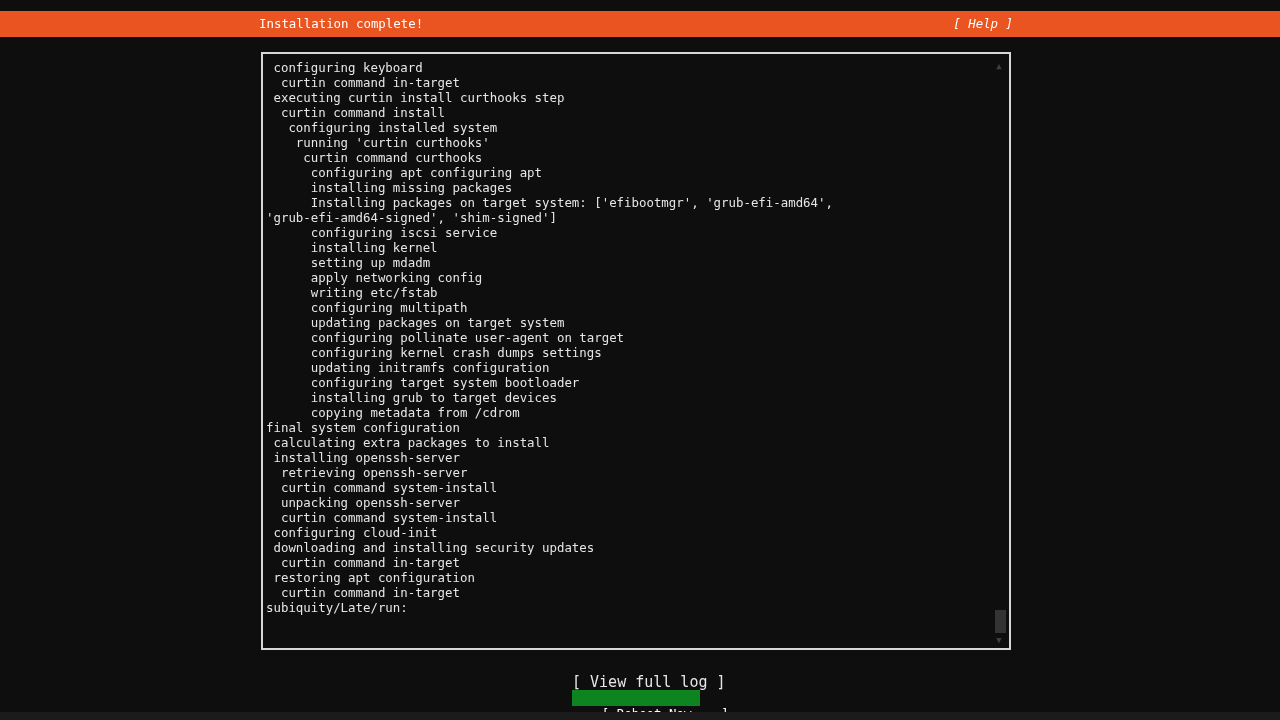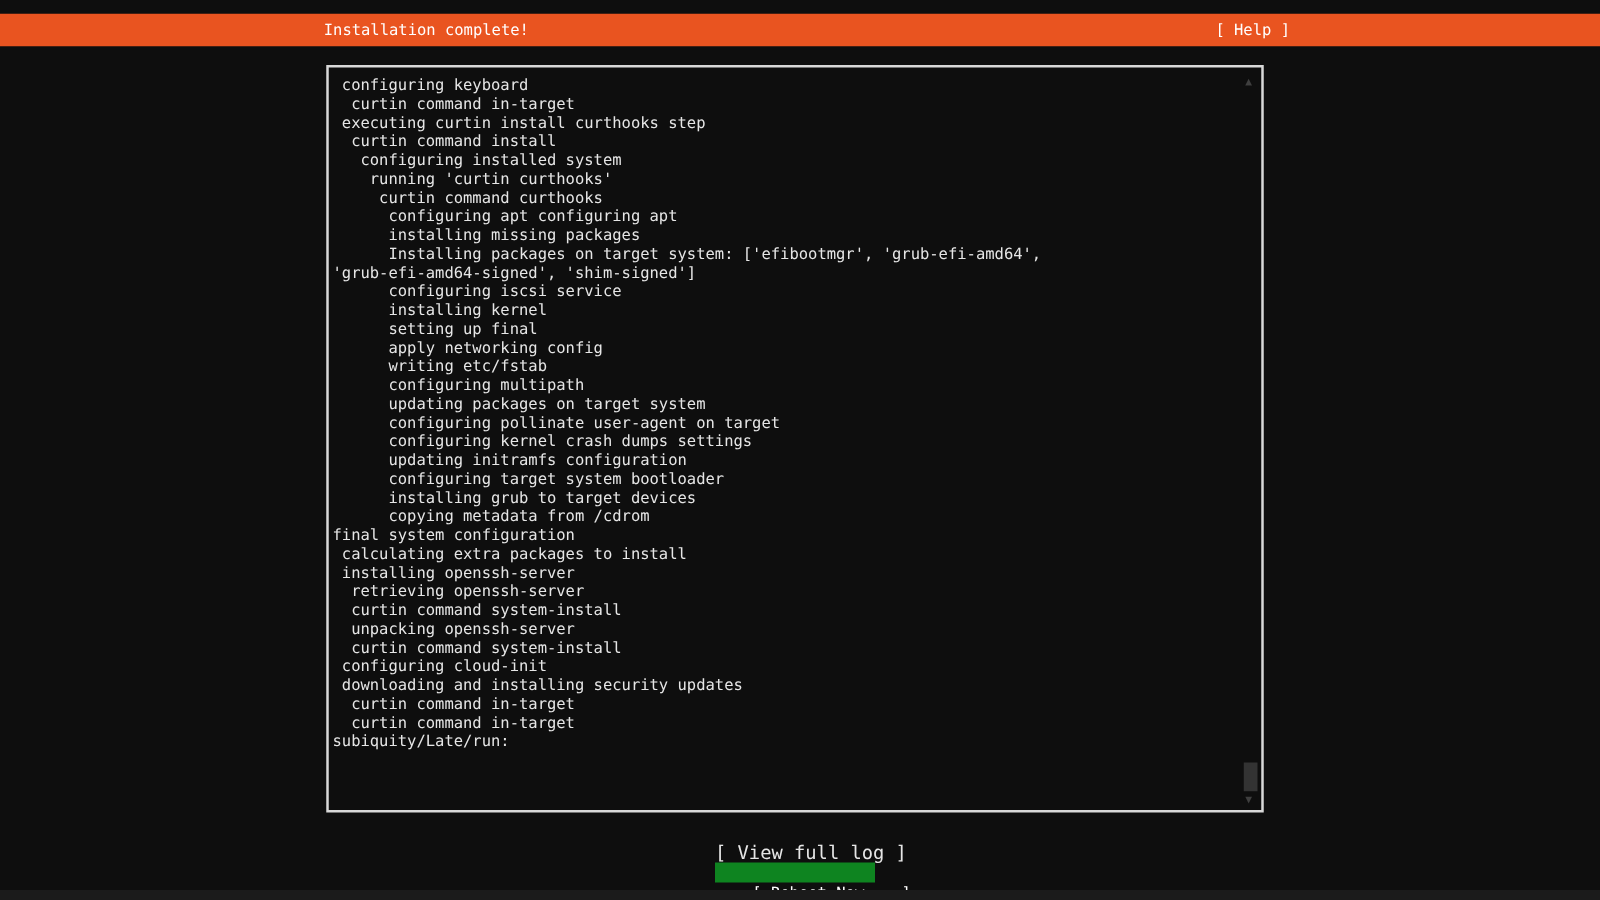--- a/index.html
+++ b/index.html
@@ -25,26 +25,27 @@
   .header-title {
     position: absolute;
     left: 259px; top: 0;
     height: 40px; line-height: 26px;
     color: #ffffff;
     font-size: 12.4px;
     white-space: pre;
   }
   .help-button {
     position: absolute;
-    right: 248px; top: 0;
+    right: 267px; top: 0;
     height: 32px; line-height: 26px;
     color: #ffffff;
     font-size: 12.4px;
     white-space: pre;
     cursor: pointer;
+    font-style: italic;
   }
   
   .log-panel {
     position: absolute;
     left: 261px; top: 52px;
     width: 750px; height: 598px;
     border: 2px solid #d8d8d8;
     background: #0e0e0e;
   }
   .log-lines {
@@ -129,41 +130,42 @@
         <div class="log-line">  curtin command install</div>
         <div class="log-line">   configuring installed system</div>
         <div class="log-line">    running 'curtin curthooks'</div>
         <div class="log-line">     curtin command curthooks</div>
         <div class="log-line">      configuring apt configuring apt</div>
         <div class="log-line">      installing missing packages</div>
         <div class="log-line">      Installing packages on target system: ['efibootmgr', 'grub-efi-amd64',</div>
         <div class="log-line">'grub-efi-amd64-signed', 'shim-signed']</div>
         <div class="log-line">      configuring iscsi service</div>
         <div class="log-line">      installing kernel</div>
-        <div class="log-line">      setting up final</div>
+        <div class="log-line">      setting up mdadm</div>
         <div class="log-line">      apply networking config</div>
         <div class="log-line">      writing etc/fstab</div>
         <div class="log-line">      configuring multipath</div>
         <div class="log-line">      updating packages on target system</div>
         <div class="log-line">      configuring pollinate user-agent on target</div>
         <div class="log-line">      configuring kernel crash dumps settings</div>
         <div class="log-line">      updating initramfs configuration</div>
         <div class="log-line">      configuring target system bootloader</div>
         <div class="log-line">      installing grub to target devices</div>
         <div class="log-line">      copying metadata from /cdrom</div>
         <div class="log-line">final system configuration</div>
         <div class="log-line"> calculating extra packages to install</div>
         <div class="log-line"> installing openssh-server</div>
         <div class="log-line">  retrieving openssh-server</div>
         <div class="log-line">  curtin command system-install</div>
         <div class="log-line">  unpacking openssh-server</div>
         <div class="log-line">  curtin command system-install</div>
         <div class="log-line"> configuring cloud-init</div>
         <div class="log-line"> downloading and installing security updates</div>
         <div class="log-line">  curtin command in-target</div>
+        <div class="log-line"> restoring apt configuration</div>
         <div class="log-line">  curtin command in-target</div>
         <div class="log-line">subiquity/Late/run:</div>
       </div>
     <div class="scroll-up-icon">▲</div>
     <div class="scrollbar-thumb"></div>
     <div class="scroll-down-icon">▼</div>
   </div>
 
   <div class="view-full-log-button">[ View full log ]</div>
 

